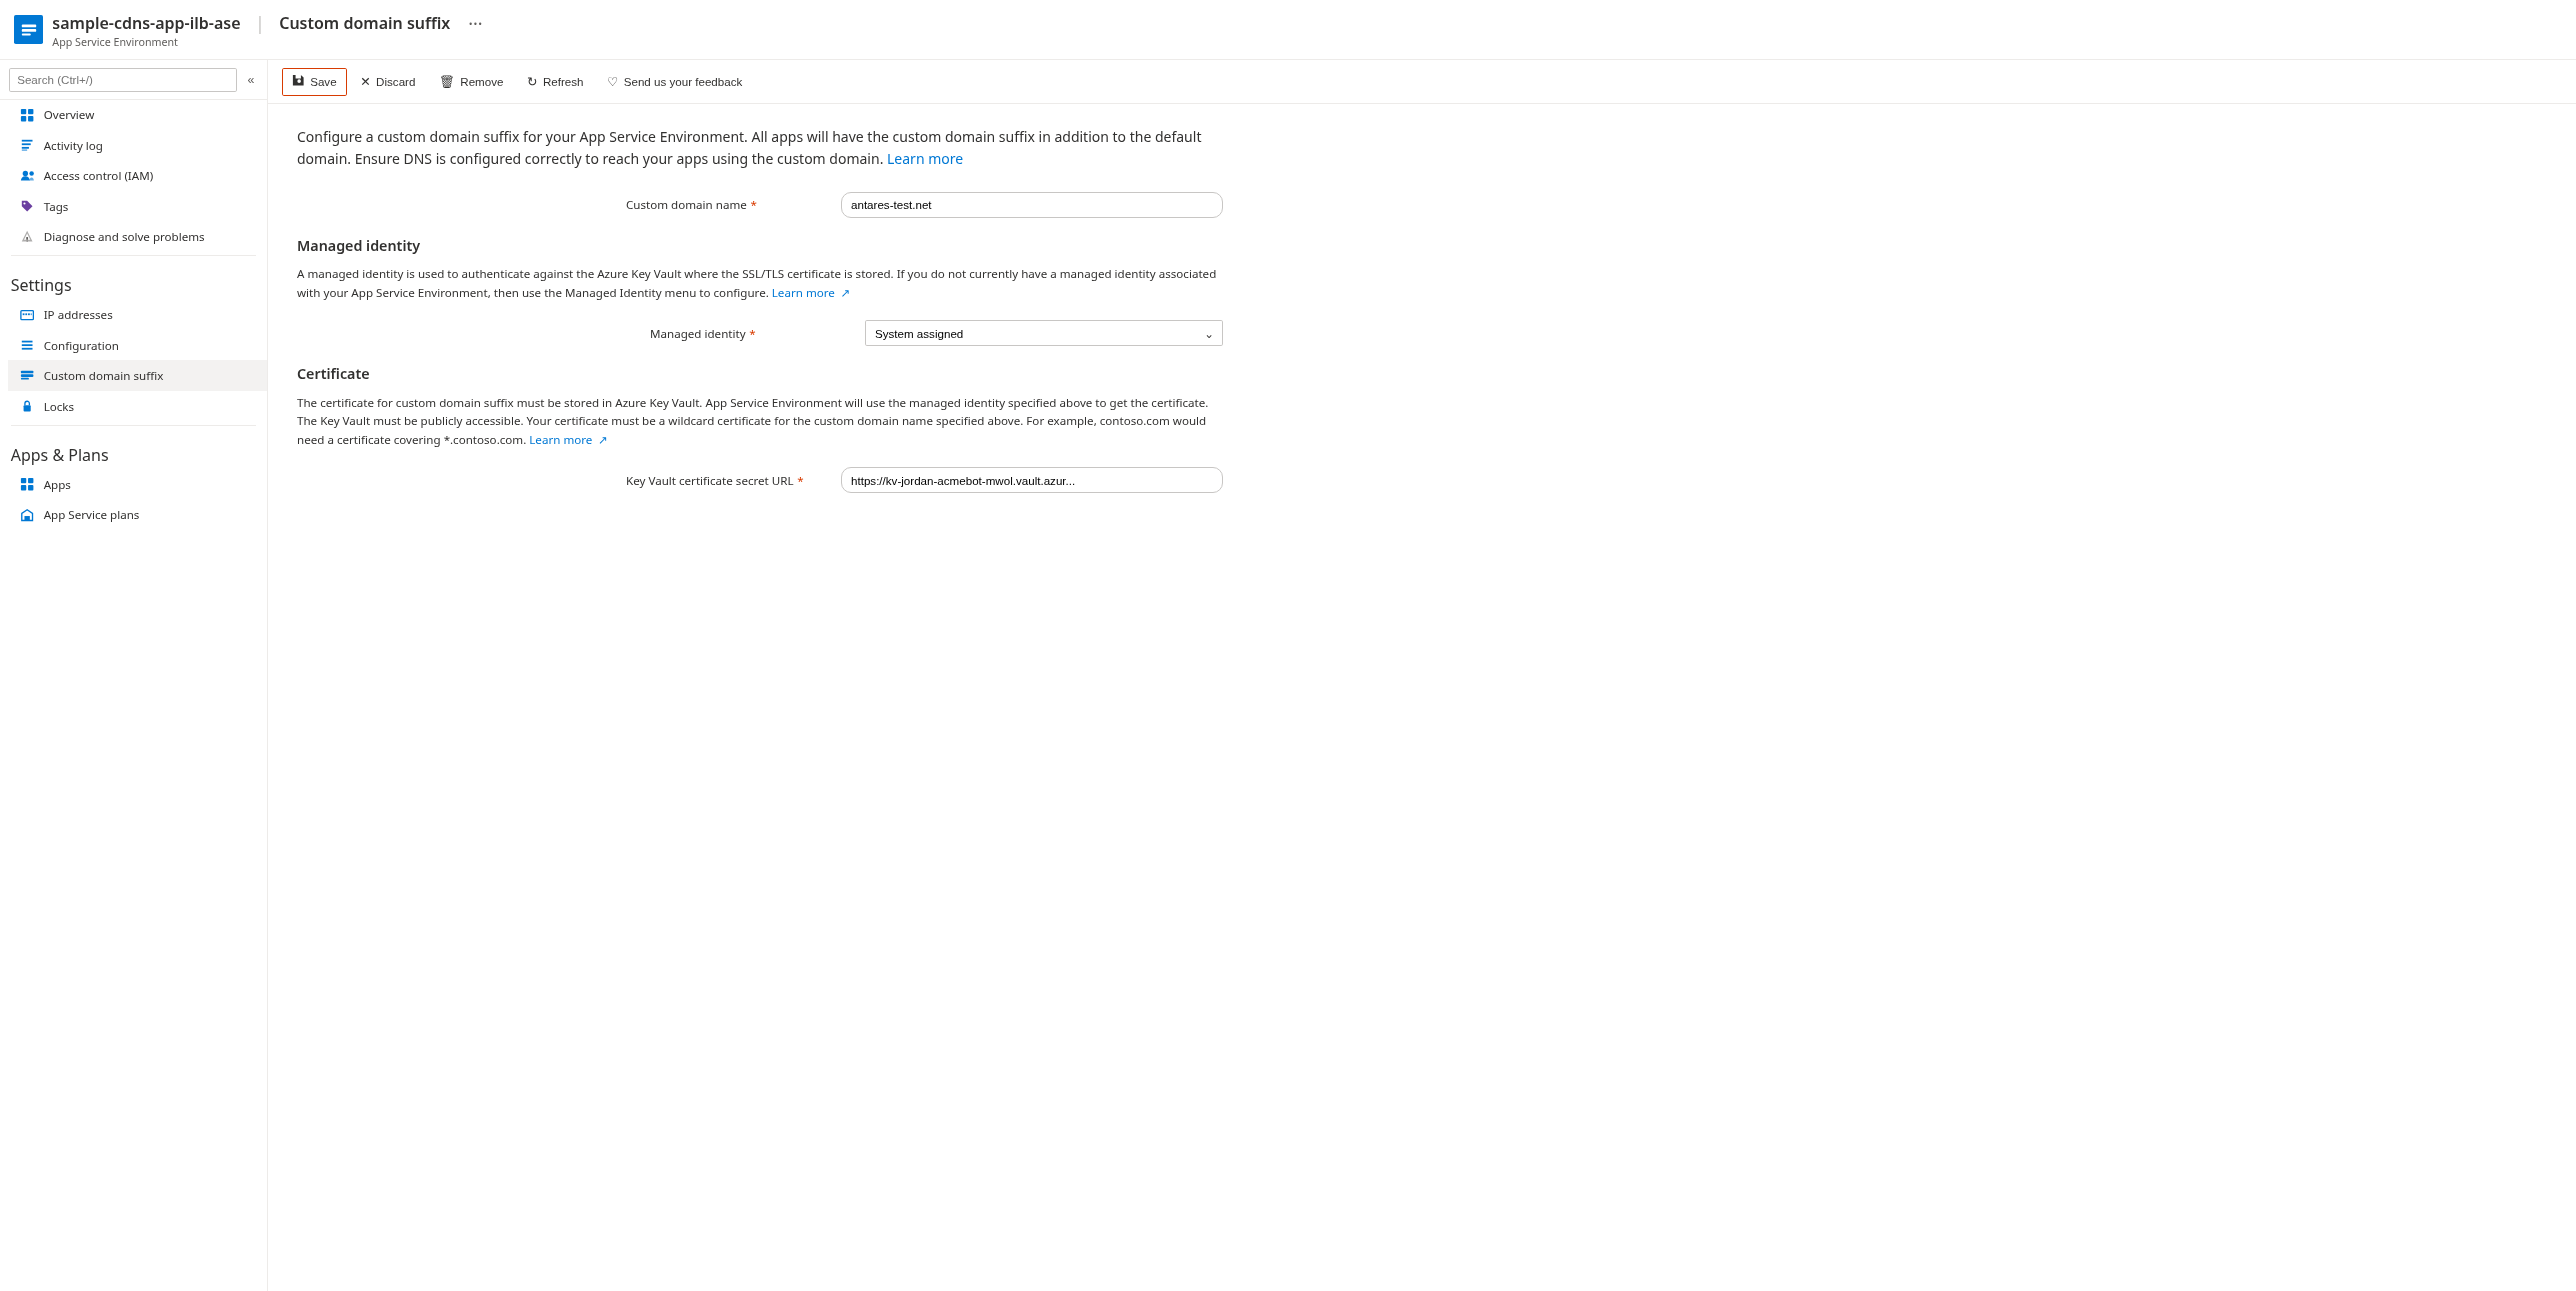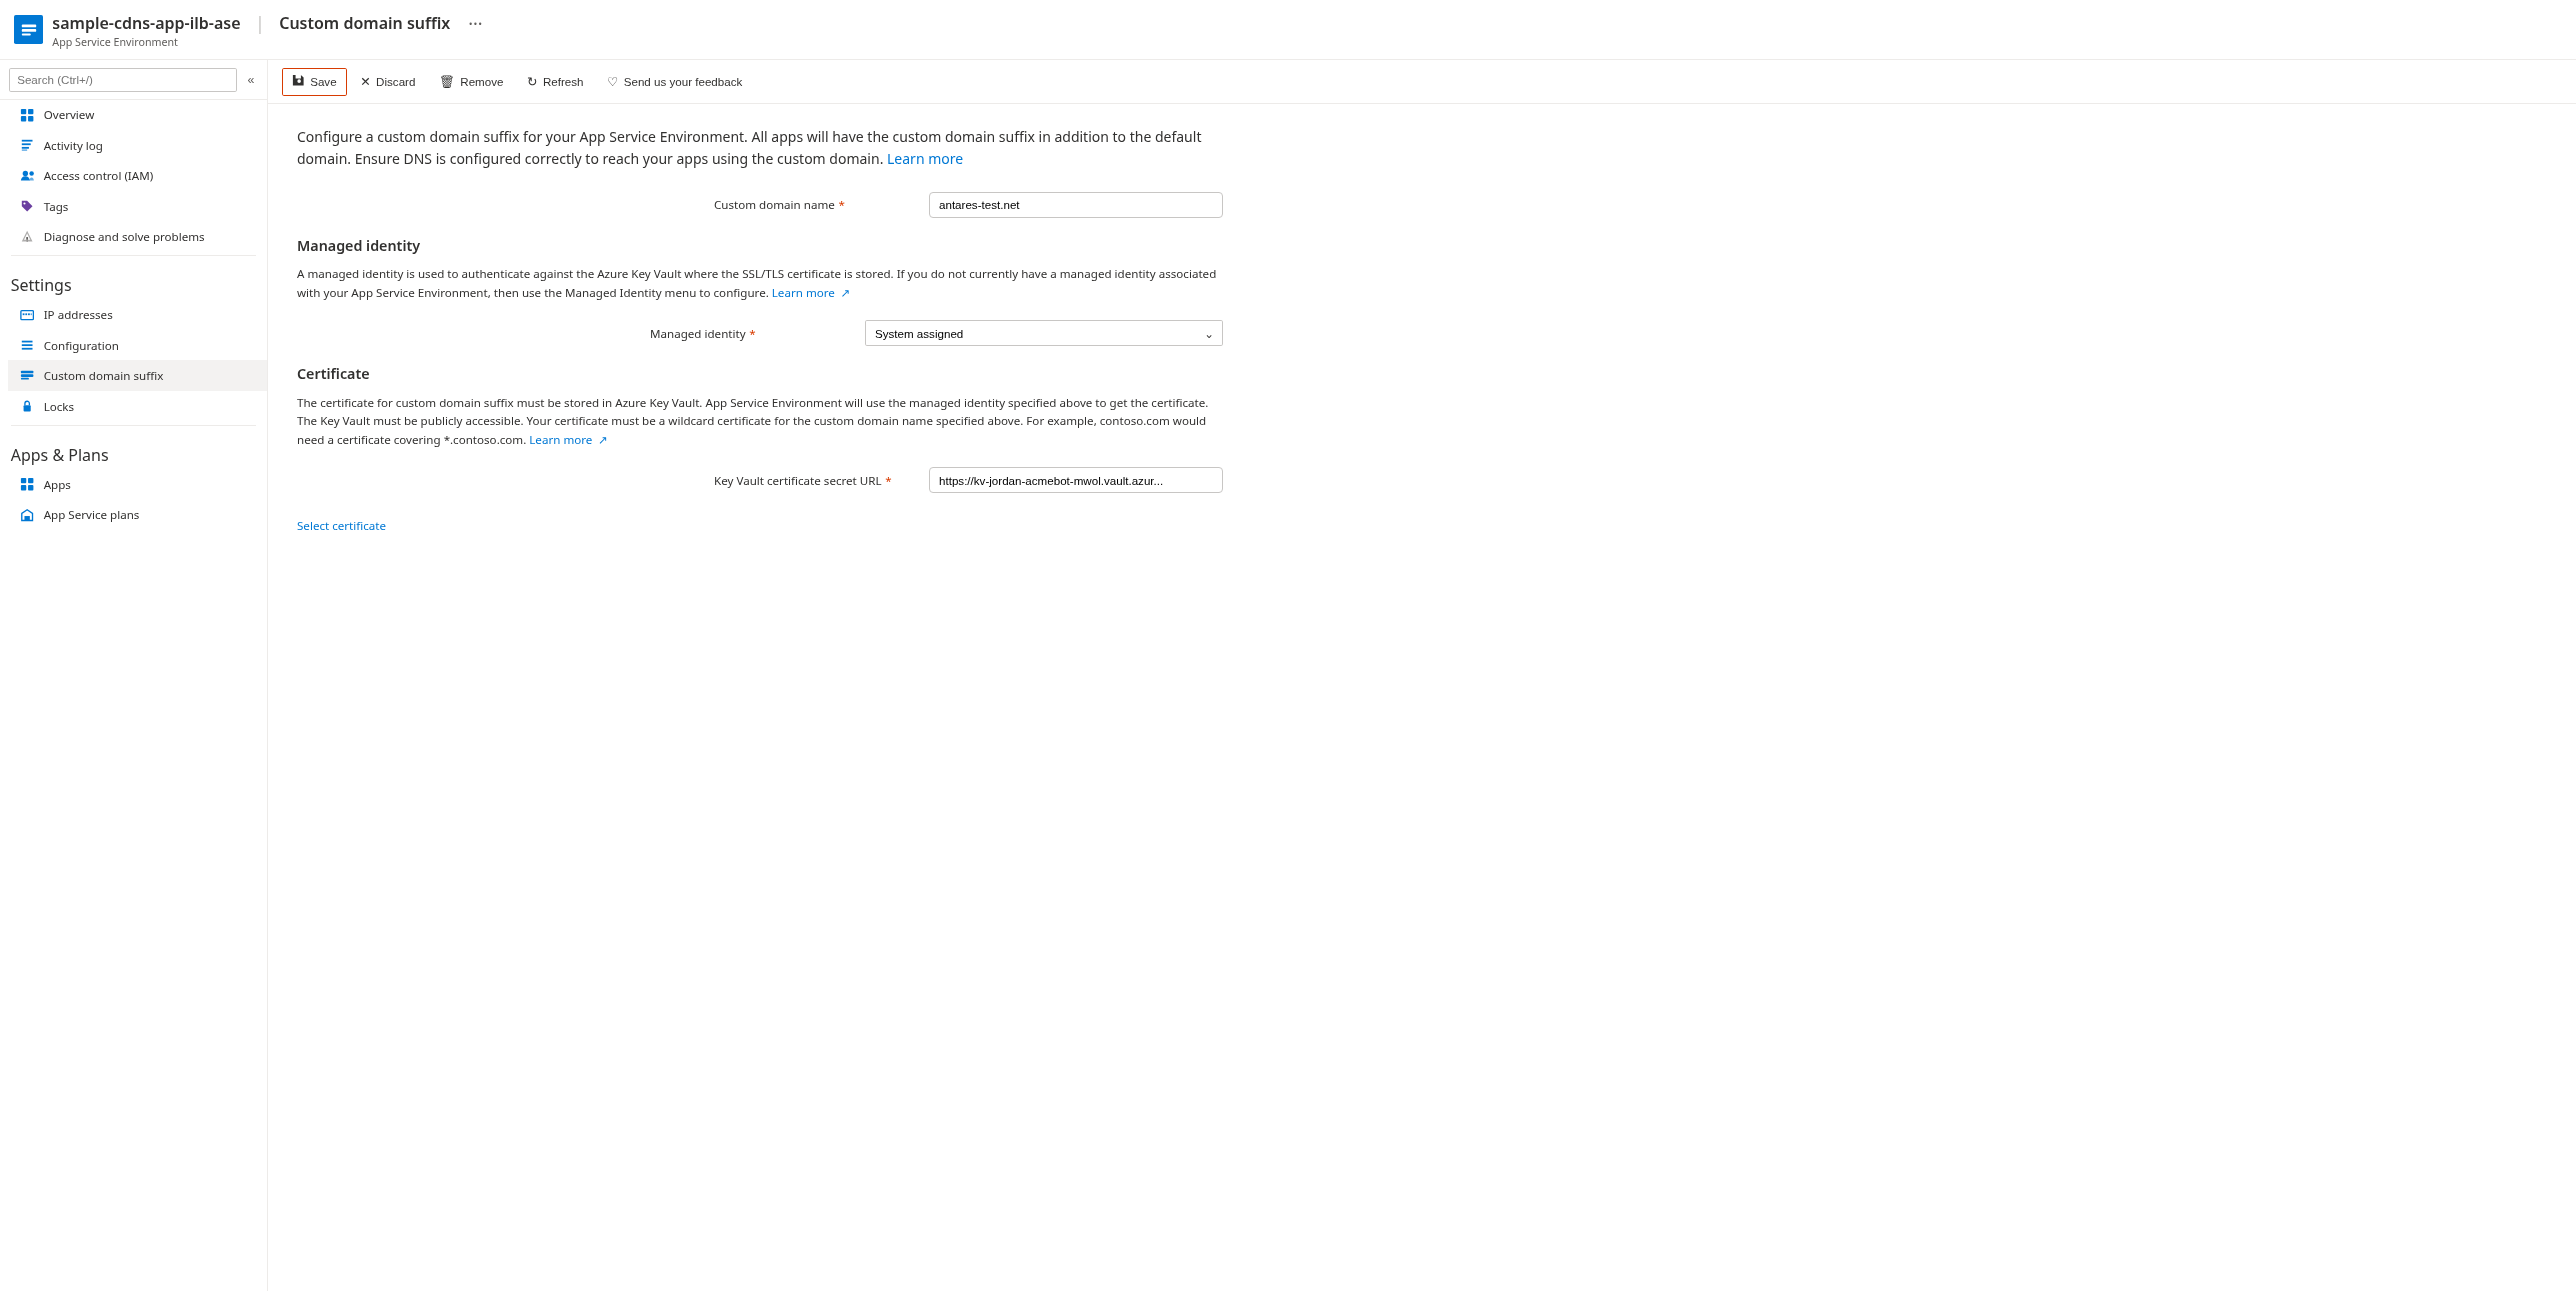--- a/index.html
+++ b/index.html
@@ -43,21 +43,21 @@
 
     
     .page-content { padding: 21.5px 29px; flex: 1; max-width: 984px; }
 
     .description { font-size: 14px; color: #323130; line-height: 1.6; margin-bottom: 21.5px; }
     .description a { color: #0078d4; text-decoration: none; }
 
     .form-row { display: flex; align-items: center; margin-bottom: 18px; gap: 18px; justify-content: flex-end; }
     .form-label { font-size: 11.6px; color: #323130; min-width: 197px; display: flex; align-items: center; gap: 3.6px; }
     .required { color: #d83b01; }
-    .form-input { border: 0.9px solid #c8c6c4; border-radius: 4px; padding: 5.4px 9px; font-size: 11.6px; width: 294px; outline: none; }
+    .form-input { border: 0.9px solid #c8c6c4; border-radius: 10px; padding: 5.4px 9px; font-size: 11.6px; width: 382px; outline: none; }
 
     .section-title { font-size: 14.3px; font-weight: 600; color: #323130; margin-bottom: 10.7px; margin-top: 7.2px; }
     .section-desc { font-size: 11.6px; color: #323130; line-height: 1.6; margin-bottom: 18px; }
     .section-desc a { color: #0078d4; text-decoration: none; }
 
     .select-wrapper { position: relative; width: 358px; }
     select { border: 0.9px solid #c8c6c4; border-radius: 1.8px; padding: 5.4px 29px 5.4px 9px; font-size: 11.6px; width: 100%; outline: none; appearance: none; background: #fff; cursor: pointer; }
     .select-arrow { position: absolute; right: 9px; top: 50%; transform: translateY(-50%); pointer-events: none; color: #323130; }
 
     .external-link-icon { display: inline-flex; align-items: center; margin-left: 2.7px; }
@@ -296,19 +296,16 @@
       </div>
 
       <div class="form-row">
         <label class="form-label">
           <span>Key Vault certificate secret URL</span>
           <span class="required">*</span>
         </label>
         <input type="text" class="form-input" value="https://kv-jordan-acmebot-mwol.vault.azur..." style="">
       </div>
 
-      <div>
-        <a href="#" class="select-certificate-link">Select certificate</a>
-      </div>
     </div>
   </div>
 </div>
 
 
 </body></html>

